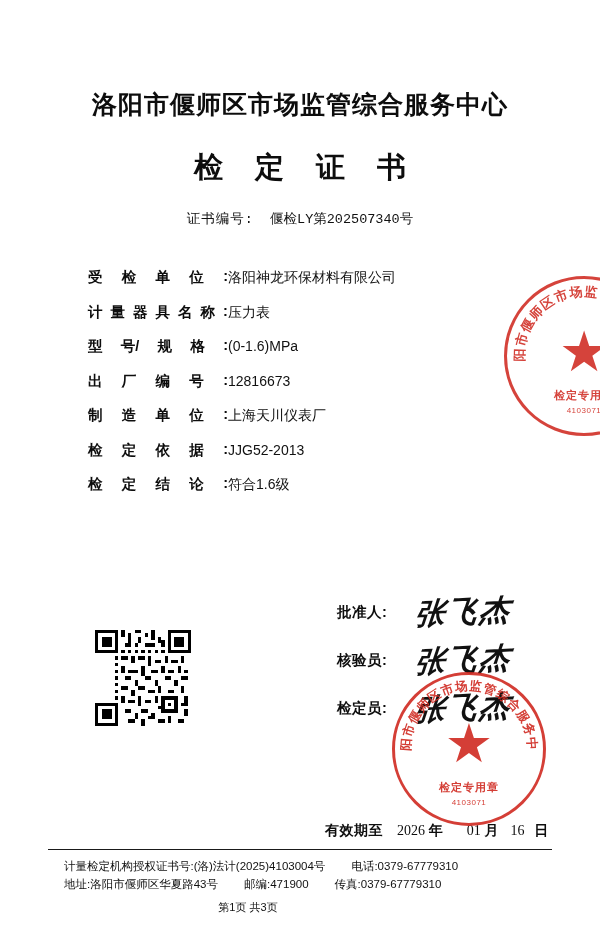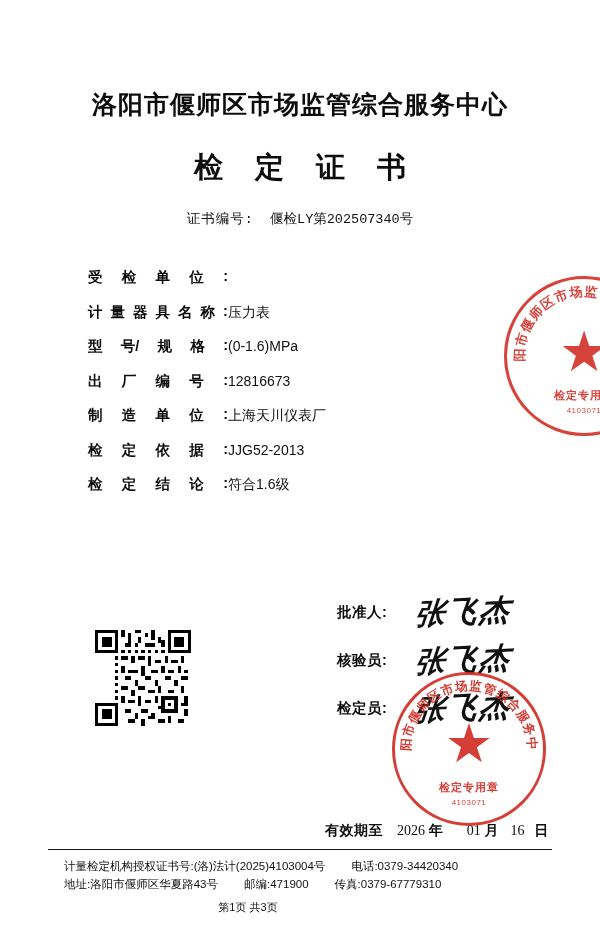--- a/index.html
+++ b/index.html
@@ -262,20 +262,21 @@
 
   <div class="fields">
     <div class="field-row">
       <div class="field-label">
         <span>受</span>
         <span>检</span>
         <span>单</span>
         <span>位</span>
         <span>:</span>
       </div>
+      <div class="field-value">洛阳神龙环保材料有限公司</div>
     </div>
 
     <div class="field-row">
       <div class="field-label">
         <span>计</span>
         <span>量</span>
         <span>器</span>
         <span>具</span>
         <span>名</span>
         <span>称</span>
@@ -471,21 +472,21 @@
     <span class="dval" style="margin-left:20px">01</span>
     <span>月</span>
     <span class="dval" style="margin-left:8px">16</span>
     <span style="margin-left:6px">日</span>
   </div>
 
   <div class="footer-rule"></div>
   <div class="footer">
     <div class="footer-line">
       <span class="footer-left">计量检定机构授权证书号:(洛)法计(2025)4103004号</span>
-      <span class="footer-right">电话:0379-34420340</span>
+      <span class="footer-right">电话:0379-67779310</span>
     </div>
     <div class="footer-line">
       <span class="footer-left">地址:洛阳市偃师区华夏路43号</span>
       <span class="footer-right">邮编:471900</span>
       <span class="footer-right">传真:0379-67779310</span>
     </div>
   </div>
   <div class="page-num">第1页 共3页</div>
 
   <div class="seal" id="seal-top">

